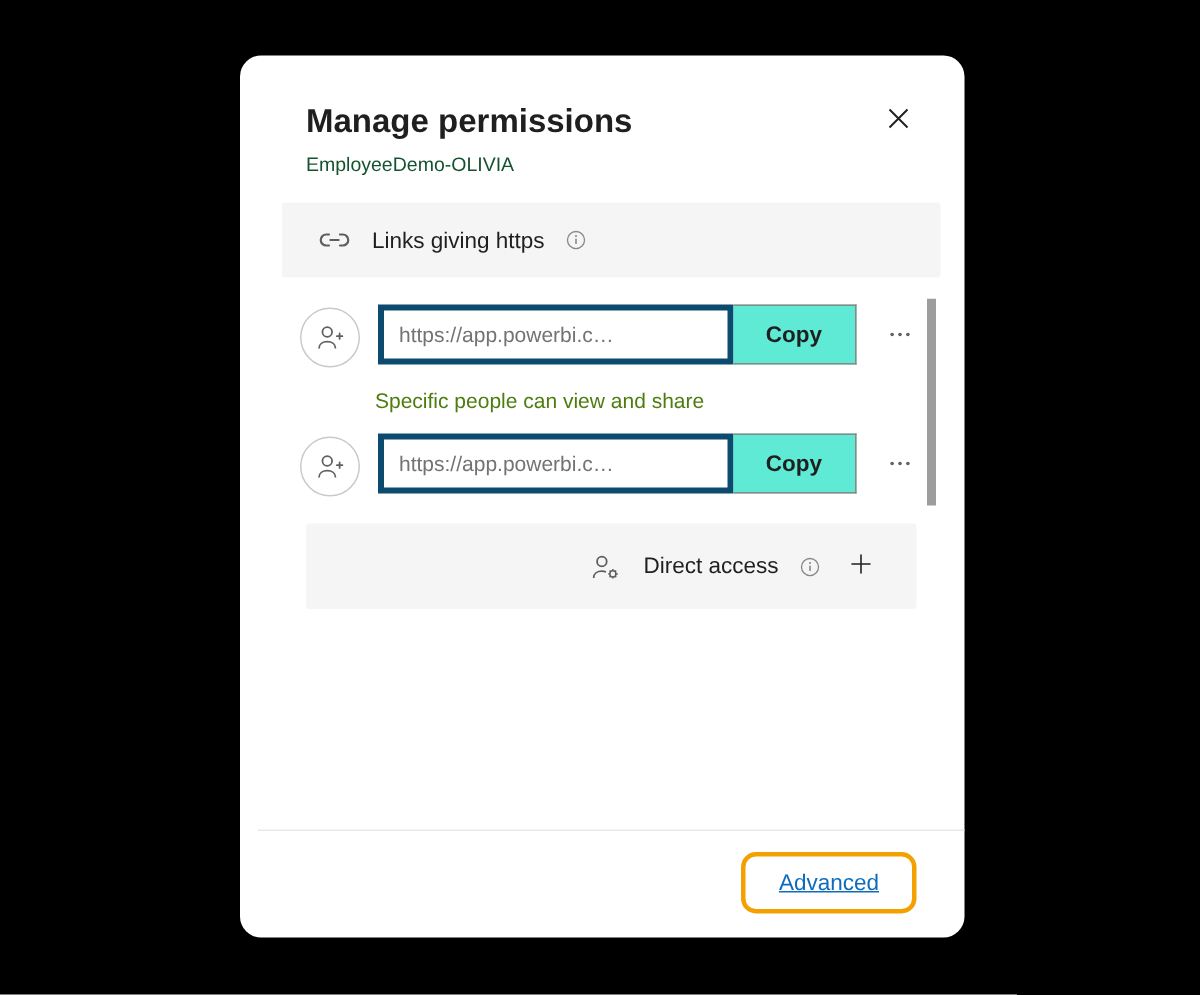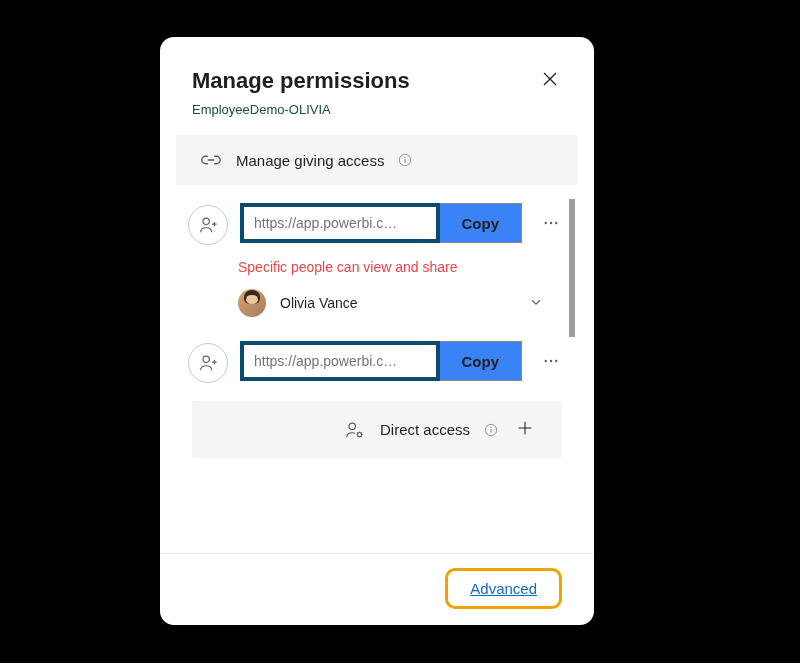--- a/index.html
+++ b/index.html
@@ -11,25 +11,25 @@
       font-family: 'Segoe UI', Tahoma, Geneva, Verdana, sans-serif;
       background: #000000;
       width: 800px;
       height: 663px;
       position: relative;
     }
     .dialog {
       position: absolute;
       left: 160px;
       top: 37px;
-      width: 434px;
+      width: 483px;
       height: 588px;
       background: #ffffff;
       border-radius: 14px;
-      padding: 30px 0 0 0;
+      padding: 30px 0 0 12px;
       display: flex;
       flex-direction: column;
     }
     .dialog-header {
       display: flex;
       justify-content: space-between;
       align-items: center;
       padding: 0 32px;
       margin-bottom: 8px;
     }
@@ -136,37 +136,37 @@
       white-space: nowrap;
       text-overflow: ellipsis;
     }
     .copy-btn {
       border: 1px solid #8a8886;
       border-left: none;
       padding: 8px 22px;
       font-size: 15px;
       font-weight: 600;
       color: #1f1f1f;
-      background: #3b82f6;
+      background: #5eead4;
       cursor: pointer;
     }
     .more-btn {
       background: none;
       border: none;
       cursor: pointer;
       padding: 4px 0 4px 8px;
       color: #606060;
       display: flex;
       align-items: center;
       align-self: center;
     }
     .link-desc {
       padding: 10px 0 10px 62px;
       font-size: 14px;
-      color: #ef4444;
+      color: #4d7c0f;
     }
     .link-people {
       display: flex;
       align-items: center;
       gap: 14px;
       padding: 4px 0 20px 62px;
       cursor: pointer;
     }
     .avatar {
       width: 28px;
@@ -261,21 +261,21 @@
     </button>
   </div>
   <div class="subtitle">EmployeeDemo-OLIVIA</div>
 
   <div class="section-header">
     <span class="section-icon">
       <svg width="22" height="22" viewBox="0 0 24 24">
           <path d="M9 12h6 M8 8h-2a4 4 0 0 0 0 8h2 M16 8h2a4 4 0 0 1 0 8h-2" stroke="currentColor" stroke-width="1.6" fill="none" stroke-linecap="round"></path>
         </svg>
     </span>
-    <span class="section-title">Manage giving access</span>
+    <span class="section-title">Links giving https</span>
     <span class="info-icon">
       <svg width="14" height="14" viewBox="0 0 16 16">
           <circle cx="8" cy="8" r="6.5" stroke="currentColor" stroke-width="1" fill="none"></circle>
           <circle cx="8" cy="5" r="0.8" fill="currentColor"></circle>
           <rect x="7.4" y="7" width="1.2" height="4" fill="currentColor"></rect>
         </svg>
     </span>
   </div>
 
   <div class="scroll-area">
@@ -301,29 +301,20 @@
               <circle cx="5" cy="12" r="1.6" fill="currentColor"></circle>
               <circle cx="12" cy="12" r="1.6" fill="currentColor"></circle>
               <circle cx="19" cy="12" r="1.6" fill="currentColor"></circle>
             </svg>
         </span>
       </button>
     </div>
 
     <div class="link-desc">Specific people can view and share</div>
 
-    <div class="link-people">
-      <div class="avatar"></div>
-      <div class="person-name">Olivia Vance</div>
-      <span class="chevron-down">
-        <svg width="12" height="12" viewBox="0 0 16 16">
-            <path d="M3 6l5 5 5-5" stroke="currentColor" stroke-width="1.5" fill="none" stroke-linecap="round"></path>
-          </svg>
-      </span>
-    </div>
 
     <div class="link-row">
       <div class="link-row-icon">
         <svg width="22" height="22" viewBox="0 0 24 24">
             <circle cx="10" cy="8" r="3.5" stroke="currentColor" stroke-width="1.3" fill="none"></circle>
             <path d="M4 20c0-3.2 2.7-5 6-5s6 1.8 6 5" stroke="currentColor" stroke-width="1.3" fill="none"></path>
             <path d="M17 11h4 M19 9v4" stroke="currentColor" stroke-width="1.3" stroke-linecap="round"></path>
           </svg>
       </div>
       <div class="link-content">

